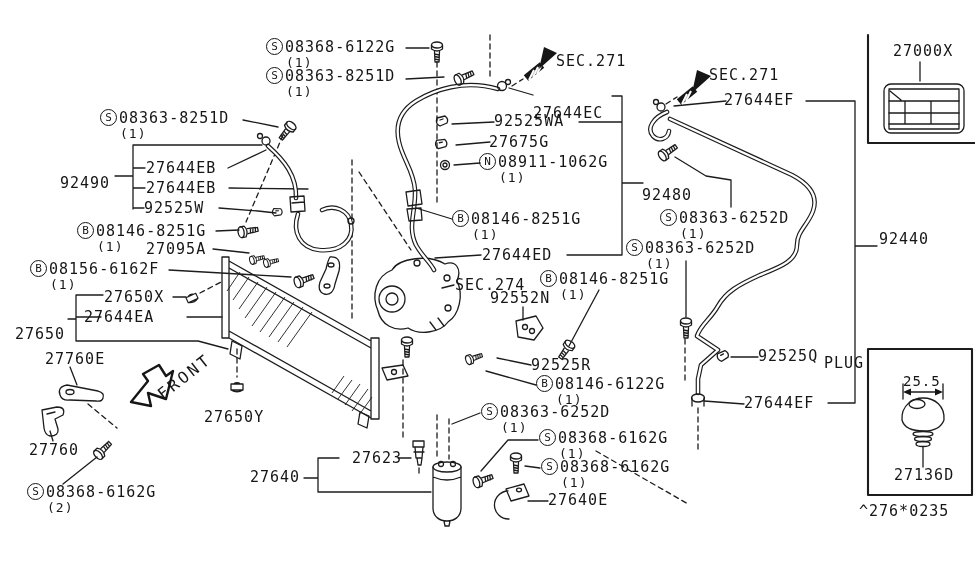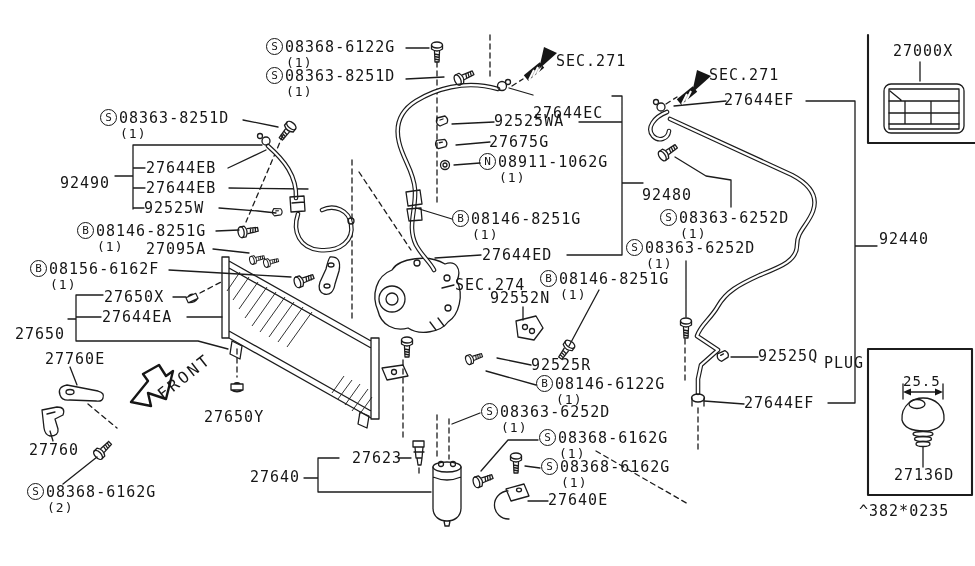--- a/index.html
+++ b/index.html
@@ -250,21 +250,21 @@
 <div class="lbl" style="left:146px;top:241px"><span>27095A</span></div>
 <div class="lbl" style="left:30px;top:260px">
   <div class="row">
         <span class="circ">B</span>
         <span>08156-6162F</span>
       </div>
   <div class="qty">(1)</div>
 </div>
 <div class="lbl" style="left:104px;top:289px"><span>27650X</span></div>
 <div class="lbl" style="left:15px;top:326px"><span>27650</span></div>
-<div class="lbl" style="left:102px;top:309px"><span>27644EA</span></div>
+<div class="lbl" style="left:84px;top:309px"><span>27644EA</span></div>
 <div class="lbl" style="left:45px;top:351px"><span>27760E</span></div>
 <div class="lbl front" style="left:155px;top:390px"><span>FRONT</span></div>
 <div class="lbl" style="left:29px;top:442px"><span>27760</span></div>
 <div class="lbl" style="left:27px;top:483px">
   <div class="row">
         <span class="circ">S</span>
         <span>08368-6162G</span>
       </div>
   <div class="qty">(2)</div>
 </div>
@@ -349,15 +349,15 @@
   <div class="qty">(1)</div>
 </div>
 <div class="lbl" style="left:879px;top:231px"><span>92440</span></div>
 <div class="lbl" style="left:758px;top:348px"><span>92525Q</span></div>
 <div class="lbl" style="left:744px;top:395px"><span>27644EF</span></div>
 
 <div class="lbl" style="left:893px;top:43px"><span>27000X</span></div>
 <div class="lbl" style="left:824px;top:355px"><span>PLUG</span></div>
 <div class="lbl sm" style="left:903px;top:373px"><span>25.5</span></div>
 <div class="lbl" style="left:894px;top:467px"><span>27136D</span></div>
-<div class="lbl" style="left:859px;top:503px"><span>^382*0235</span></div>
+<div class="lbl" style="left:859px;top:503px"><span>^276*0235</span></div>
 
 </div>
 
 </body></html>

